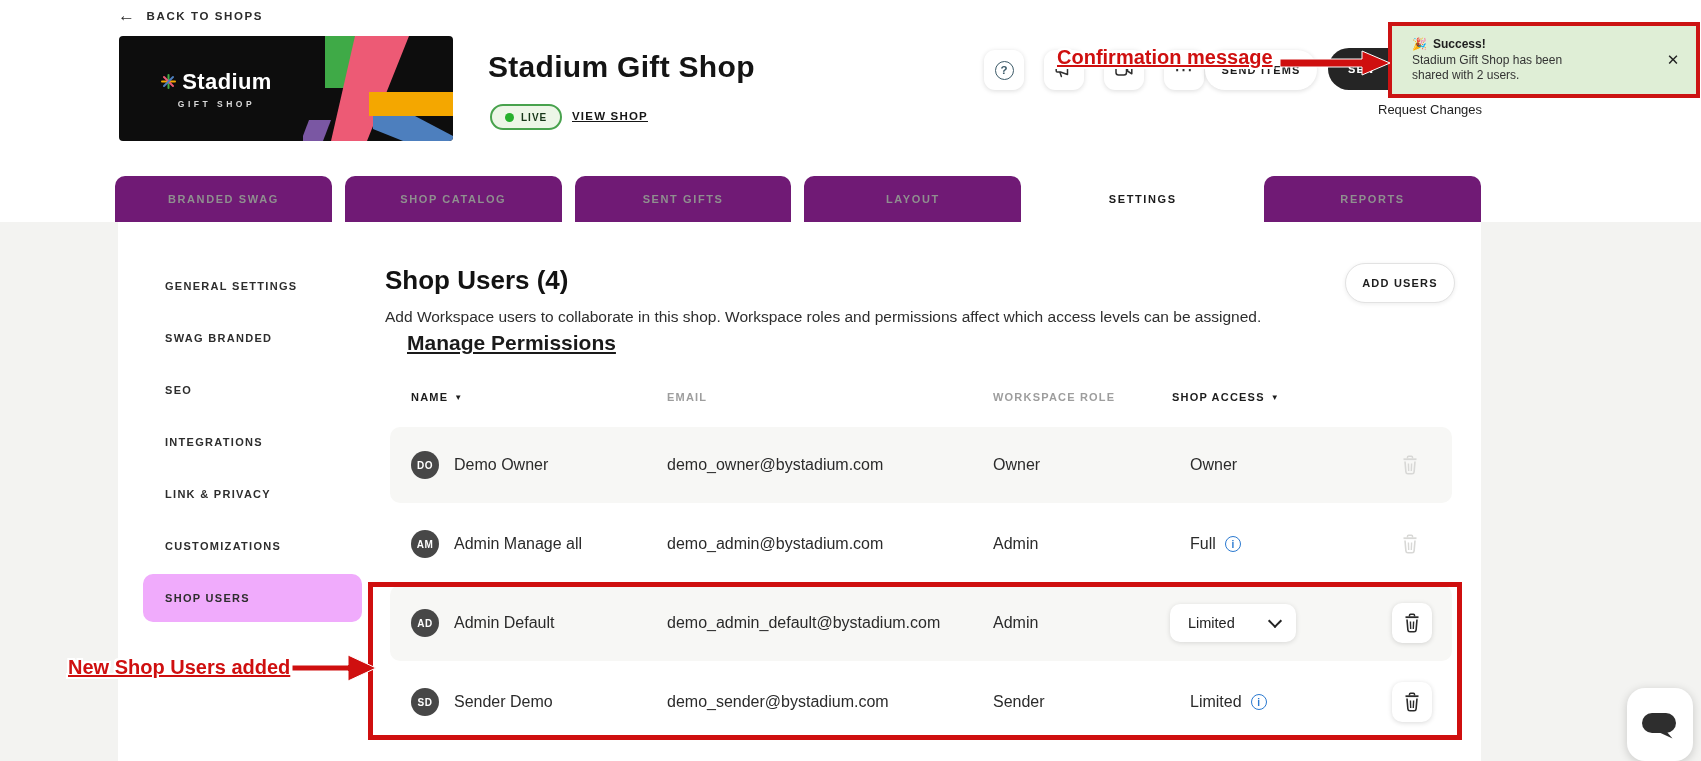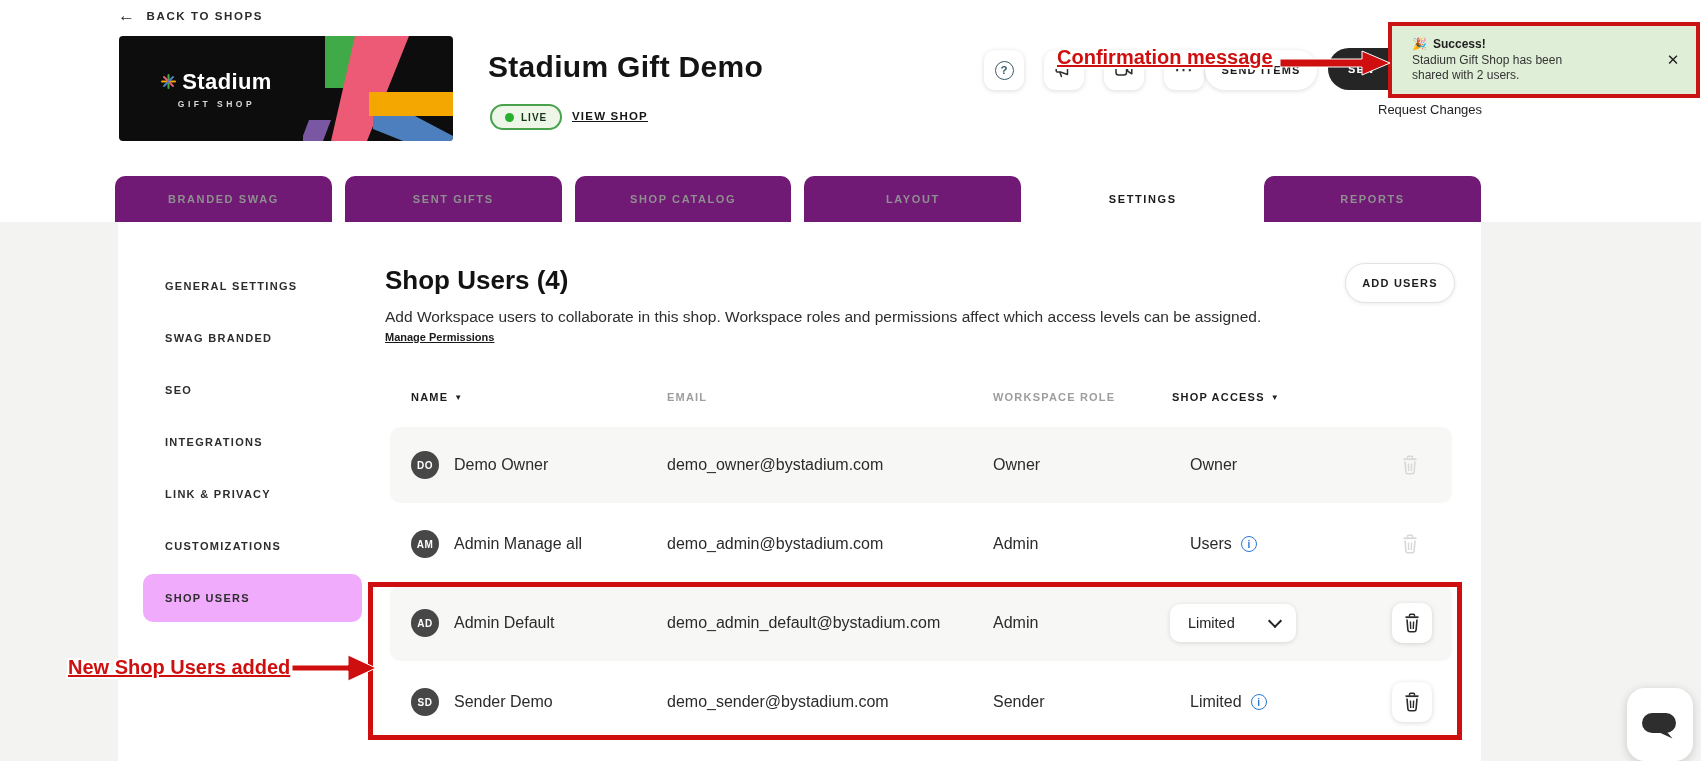--- a/index.html
+++ b/index.html
@@ -61,21 +61,21 @@
 
   .side-item{position:absolute;left:143px;width:219px;height:48px;line-height:48px;padding-left:22px;box-sizing:border-box;
              font-size:11px;font-weight:bold;letter-spacing:1.3px;color:#2d2d2d;cursor:pointer;border-radius:10px;white-space:nowrap}
   .side-item.active{background:#f0abfc}
 
   .heading{position:absolute;left:385px;top:265px;font-size:26px;font-weight:bold;color:#121212}
   .addusers{position:absolute;left:1345px;top:263px;width:110px;height:40px;border-radius:20px;background:#fff;border:1px solid #e2e2e2;
             box-shadow:0 1px 4px rgba(0,0,0,.08);display:flex;align-items:center;justify-content:center;
             font-size:11px;font-weight:bold;letter-spacing:1.2px;color:#1d1d1d;cursor:pointer;box-sizing:border-box}
   .desc{position:absolute;left:385px;top:308px;font-size:15.5px;color:#2e2e2e}
-  .manage{position:absolute;left:385px;top:331px;font-size:11px;font-weight:bold;color:#1a1a1a;text-decoration:underline;cursor:pointer}
+  .manage{position:absolute;left:407px;top:331px;font-size:21px;font-weight:bold;color:#1a1a1a;text-decoration:underline;cursor:pointer}
 
   .th{position:absolute;top:391px;font-size:11px;font-weight:bold;letter-spacing:1.2px;color:#9d9d9d;display:flex;align-items:center;gap:6px}
   .th.dark{color:#1c1c1c}
   .sorticon{font-size:8px;color:#1c1c1c}
 
   .row{position:absolute;left:390px;width:1062px;height:76px;border-radius:10px}
   .row.gray{background:#f7f7f5}
   .cell{position:absolute;top:0;height:76px;display:flex;align-items:center;font-size:16px;color:#2b2b2b}
   .avatar{position:absolute;left:21px;top:24px;width:28px;height:28px;border-radius:50%;background:#474747;color:#fff;
           font-size:10px;font-weight:bold;display:flex;align-items:center;justify-content:center;letter-spacing:.5px}
@@ -123,21 +123,21 @@
           <line x1="1" y1="7.5" x2="14" y2="7.5" stroke="#f4a700" stroke-width="2" stroke-linecap="round"></line>
           <line x1="3" y1="3" x2="12" y2="12" stroke="#ed5a75" stroke-width="2" stroke-linecap="round"></line>
           <line x1="12" y1="3" x2="3" y2="12" stroke="#4d7fbe" stroke-width="2" stroke-linecap="round"></line>
         </svg>
         <span>Stadium</span>
       </div>
       <div class="sub">GIFT SHOP</div>
     </div>
   </div>
 
-  <div class="title">Stadium Gift Demo</div>
+  <div class="title">Stadium Gift Shop</div>
 
   <div class="live">
     <span class="dot"></span>
     <span>LIVE</span>
   </div>
   <div class="viewshop">VIEW SHOP</div>
 
   <div class="iconbtn" style="left:984px">
     <span class="helpmark">?</span>
   </div>
@@ -173,22 +173,22 @@
     <div class="toast-close">✕</div>
   </div>
 
   <div class="anno anno1">Confirmation message</div>
   <svg class="anno-arrow" style="left:1280px;top:48px" width="112" height="30">
     <polygon points="0,11 82,11 82,3 110,15 82,27 82,19 0,19" fill="#cf0f0f" stroke="#ffffff" stroke-width="1"></polygon>
   </svg>
 
   <div class="tabs">
     <div class="tab">BRANDED SWAG</div>
+    <div class="tab">SHOP CATALOG</div>
     <div class="tab">SENT GIFTS</div>
-    <div class="tab">SHOP CATALOG</div>
     <div class="tab">LAYOUT</div>
     <div class="tab active">SETTINGS</div>
     <div class="tab">REPORTS</div>
   </div>
 
   <div class="side-item" style="top:262px">GENERAL SETTINGS</div>
   <div class="side-item" style="top:314px">SWAG BRANDED</div>
   <div class="side-item" style="top:366px">SEO</div>
   <div class="side-item" style="top:418px">INTEGRATIONS</div>
   <div class="side-item" style="top:470px">LINK &amp; PRIVACY</div>
@@ -229,21 +229,21 @@
       <line x1="9.6" y1="8.5" x2="9.3" y2="16" stroke="currentColor" stroke-width="1.4"></line>
     </svg>
   </div>
 
   <div class="row" style="top:506px">
     <div class="avatar">AM</div>
     <div class="cell c-name">Admin Manage all</div>
     <div class="cell c-email">demo_admin@bystadium.com</div>
     <div class="cell c-role">Admin</div>
     <div class="cell c-access">
-      <span>Users</span>
+      <span>Full</span>
       <span class="infoicon">i</span>
     </div>
     <svg class="trashdim" width="16" height="20" viewBox="0 0 16 20">
       <path d="M5.5 3.5 V2.2 Q5.5 1.2 6.5 1.2 H9.5 Q10.5 1.2 10.5 2.2 V3.5" fill="none" stroke="currentColor" stroke-width="1.5"></path>
       <line x1="1.5" y1="4.2" x2="14.5" y2="4.2" stroke="currentColor" stroke-width="1.8"></line>
       <path d="M3 6.5 L3.9 17 Q4.05 18.8 5.9 18.8 H10.1 Q11.95 18.8 12.1 17 L13 6.5" fill="none" stroke="currentColor" stroke-width="1.6"></path>
       <line x1="6.4" y1="8.5" x2="6.7" y2="16" stroke="currentColor" stroke-width="1.4"></line>
       <line x1="9.6" y1="8.5" x2="9.3" y2="16" stroke="currentColor" stroke-width="1.4"></line>
     </svg>
   </div>

